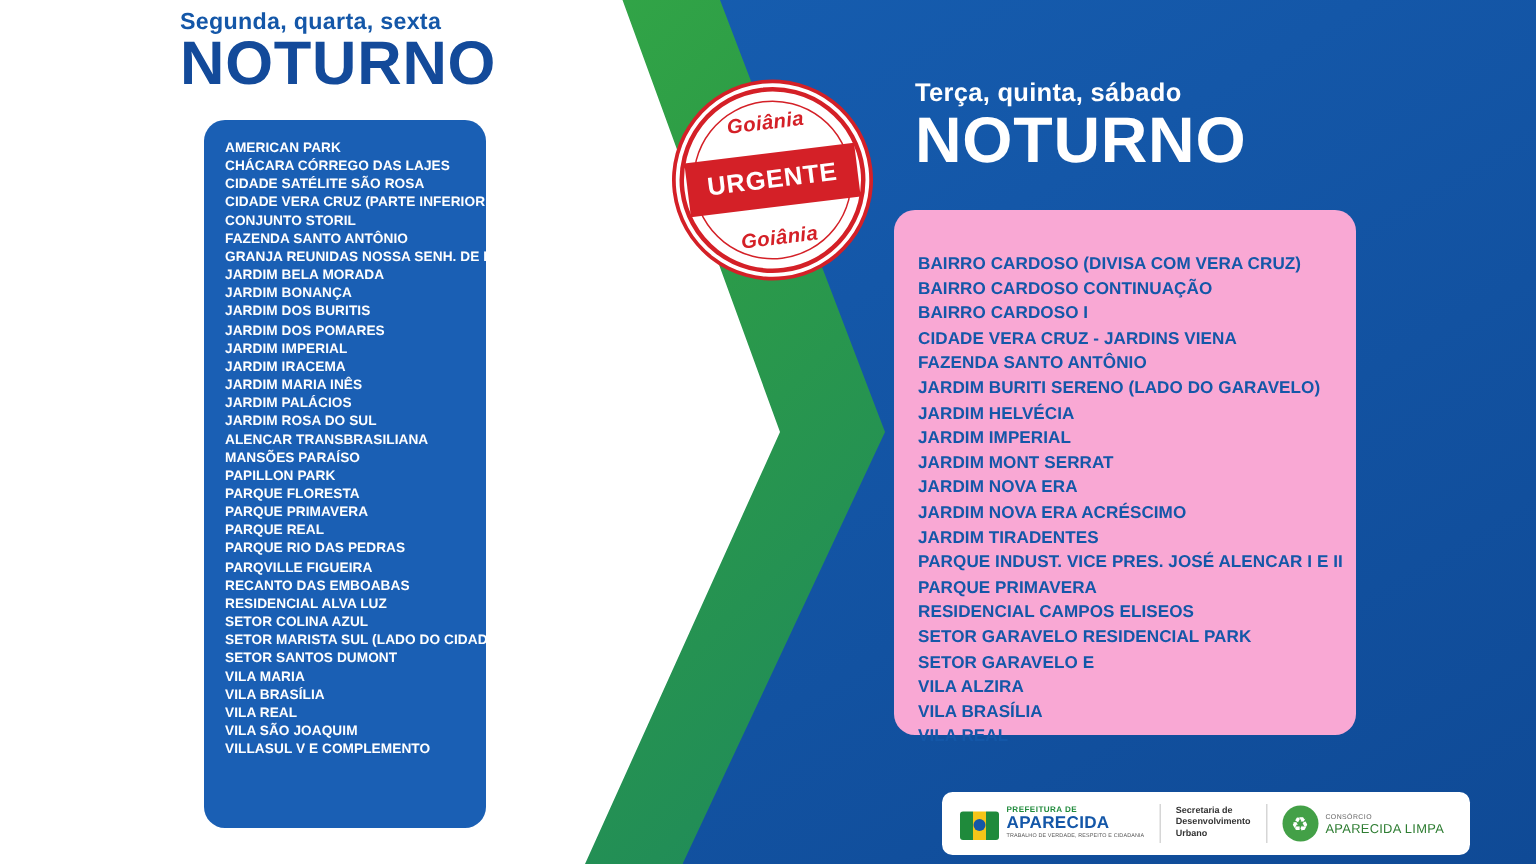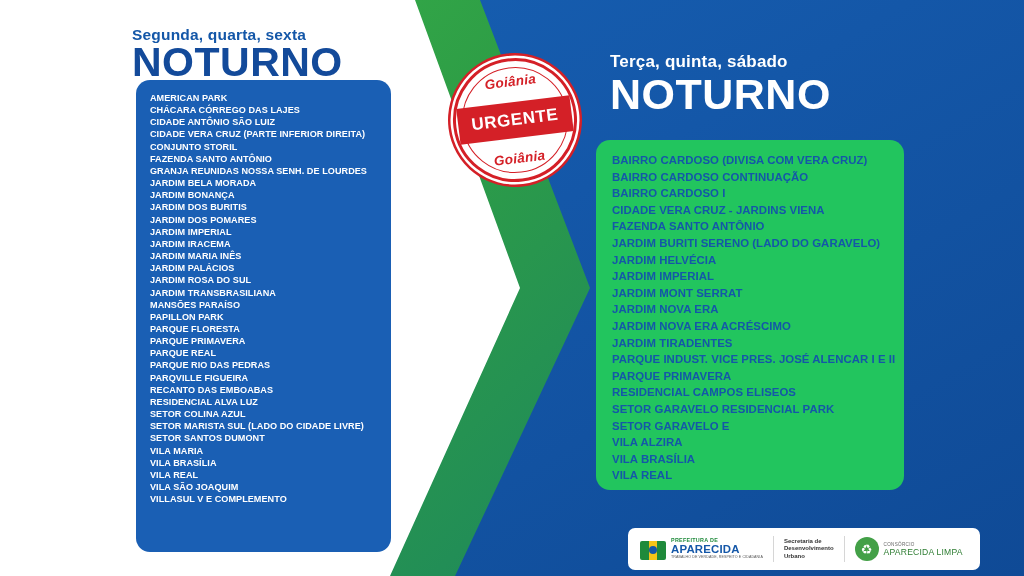--- a/index.html
+++ b/index.html
@@ -28,45 +28,44 @@
     position: absolute;
     top: 0; left: 0;
     width: 1024px; height: 576px;
     background: linear-gradient(150deg, #1762b5 0%, #1457a8 45%, #0f4a96 100%);
     clip-path: polygon(480px 0, 1024px 0, 1024px 576px, 455px 576px, 590px 288px);
   }
 
   
   .left-head {
     position: absolute;
-    left: 132px; top: 6px;
+    left: 120px; top: 6px;
     width: 300px;
     color: #1457a8;
     text-align: left;
-    margin-top: 20px;
   }
   .left-head .sub {
     font-size: 15.5px;
     font-weight: bold;
     letter-spacing: .2px;
     color: #1457a8;
     margin-bottom: -2px;
   }
   .left-head .main {
     font-size: 41px;
     font-weight: bold;
     letter-spacing: .5px;
     line-height: 1.02;
     color: #134a9a;
   }
 
   .left-card {
     position: absolute;
     left: 136px; top: 80px;
-    width: 255px; height: 472px;
+    width: 188px; height: 472px;
     background: #1a5fb4;
     border-radius: 14px;
     padding: 12px 14px 10px 14px;
   }
   .left-card ul { list-style: none; }
   .left-card li {
     color: #ffffff;
     font-size: 9.1px;
     font-weight: bold;
     line-height: 12.15px;
@@ -90,23 +89,23 @@
     font-size: 43px;
     font-weight: bold;
     letter-spacing: .5px;
     line-height: 1.02;
   }
 
   .right-card {
     position: absolute;
     left: 596px; top: 140px;
     width: 308px; height: 350px;
-    background: #22c55e;
+    background: #f9a8d4;
     border-radius: 14px;
-    padding: 12px 16px;
+    padding: 28px 16px;
   }
   .right-card ul { list-style: none; }
   .right-card li {
     color: #1457a8;
     font-size: 11.4px;
     font-weight: bold;
     line-height: 16.6px;
     letter-spacing: .05px;
     white-space: nowrap;
   }
@@ -214,35 +213,35 @@
 
   <div class="left-head">
     <div class="sub">Segunda, quarta, sexta</div>
     <div class="main">NOTURNO</div>
   </div>
 
   <div class="left-card">
     <ul>
       <li>AMERICAN PARK</li>
       <li>CHÁCARA CÓRREGO DAS LAJES</li>
-      <li>CIDADE ANTÔNIO SÃO LUIZ</li>
+      <li>CIDADE SATÉLITE SÃO ROSA</li>
       <li>CIDADE VERA CRUZ (PARTE INFERIOR DIREITA)</li>
       <li>CONJUNTO STORIL</li>
       <li>FAZENDA SANTO ANTÔNIO</li>
       <li>GRANJA REUNIDAS NOSSA SENH. DE LOURDES</li>
       <li>JARDIM BELA MORADA</li>
       <li>JARDIM BONANÇA</li>
       <li>JARDIM DOS BURITIS</li>
       <li>JARDIM DOS POMARES</li>
       <li>JARDIM IMPERIAL</li>
       <li>JARDIM IRACEMA</li>
       <li>JARDIM MARIA INÊS</li>
       <li>JARDIM PALÁCIOS</li>
       <li>JARDIM ROSA DO SUL</li>
-      <li>JARDIM TRANSBRASILIANA</li>
+      <li>ALENCAR TRANSBRASILIANA</li>
       <li>MANSÕES PARAÍSO</li>
       <li>PAPILLON PARK</li>
       <li>PARQUE FLORESTA</li>
       <li>PARQUE PRIMAVERA</li>
       <li>PARQUE REAL</li>
       <li>PARQUE RIO DAS PEDRAS</li>
       <li>PARQVILLE FIGUEIRA</li>
       <li>RECANTO DAS EMBOABAS</li>
       <li>RESIDENCIAL ALVA LUZ</li>
       <li>SETOR COLINA AZUL</li>

